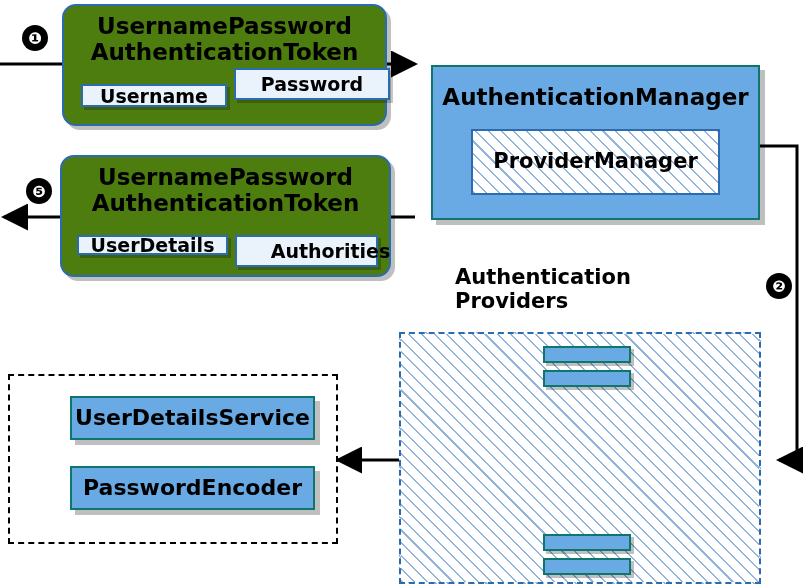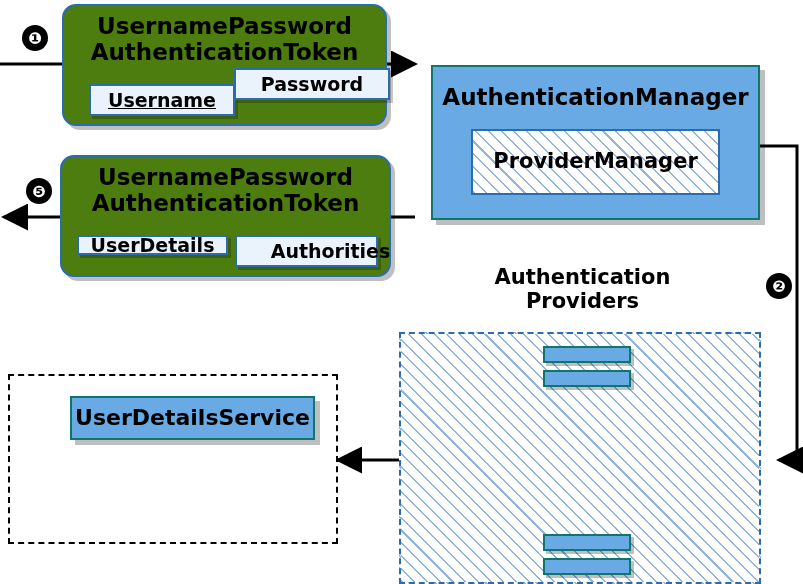--- a/index.html
+++ b/index.html
@@ -65,21 +65,21 @@
   
   .bullet{
     width:26px;height:26px;border-radius:50%;
     background:#000;color:#fff;
     font-size:16px;font-weight:bold;
     display:flex;align-items:center;justify-content:center;
     font-family:"DejaVu Sans", sans-serif;
   }
 
   .plain-label{
-    font-weight:bold;color:#000;text-align:center;line-height:1.15;
+    font-weight:bold;color:#000;line-height:1.15;
   }
 
   svg{overflow:visible;}
 </style>
 </head>
 <body>
 
 <div class="stage">
 
   <svg class="abs" style="left:0;top:0;width:803px;height:584px;">
@@ -110,21 +110,21 @@
   <div class="abs bullet" style="left:766px;top:273px;">❷</div>
   <div class="abs bullet" style="left:28px;top:404px;">❸</div>
   <div class="abs bullet" style="left:28px;top:474px;">❹</div>
   <div class="abs bullet" style="left:26px;top:178px;">❺</div>
 
   <div class="abs blue-round" style="left:62px;top:4px;width:325px;height:122px;">
     <div class="title" style="font-size:23px;margin-top:8px;">
       <div>UsernamePassword</div>
       <div>AuthenticationToken</div>
     </div>
-    <div class="abs inner-box" style="left:25px;top:78px;width:146px;height:32px;text-decoration:underline;">Username</div>
+    <div class="abs inner-box" style="left:17px;top:78px;width:146px;height:23px;">Username</div>
     <div class="abs inner-box" style="left:170px;top:62px;width:156px;height:32px;">Password</div>
   </div>
 
   <div class="abs blue-round" style="left:60px;top:155px;width:331px;height:122px;">
     <div class="title" style="font-size:23px;margin-top:8px;">
       <div>UsernamePassword</div>
       <div>AuthenticationToken</div>
     </div>
     <div class="abs inner-box" style="left:15px;top:78px;width:151px;height:20px;">UserDetails</div>
     <div class="abs inner-box" style="left:173px;top:78px;width:143px;height:32px;padding-left:48px;">Authorities</div>
@@ -149,15 +149,18 @@
 
     <div class="abs blue-rect" style="left:142px;top:200px;width:88px;height:17px;box-shadow:3px 3px 0 rgba(0,0,0,0.25);"></div>
     <div class="abs blue-rect" style="left:142px;top:224px;width:88px;height:17px;box-shadow:3px 3px 0 rgba(0,0,0,0.25);"></div>
 
   </div>
 
   <div class="abs dashed-black" style="left:8px;top:374px;width:330px;height:170px;">
     <div class="abs blue-rect" style="left:60px;top:20px;width:245px;height:44px;display:flex;align-items:center;justify-content:center;">
       <span class="title" style="font-size:22px;">UserDetailsService</span>
     </div>
+    <div class="abs blue-rect" style="left:60px;top:90px;width:245px;height:44px;display:flex;align-items:center;justify-content:center;">
+      <span class="title" style="font-size:22px;">PasswordEncoder</span>
+    </div>
   </div>
 
 </div>
 
 </body></html>

